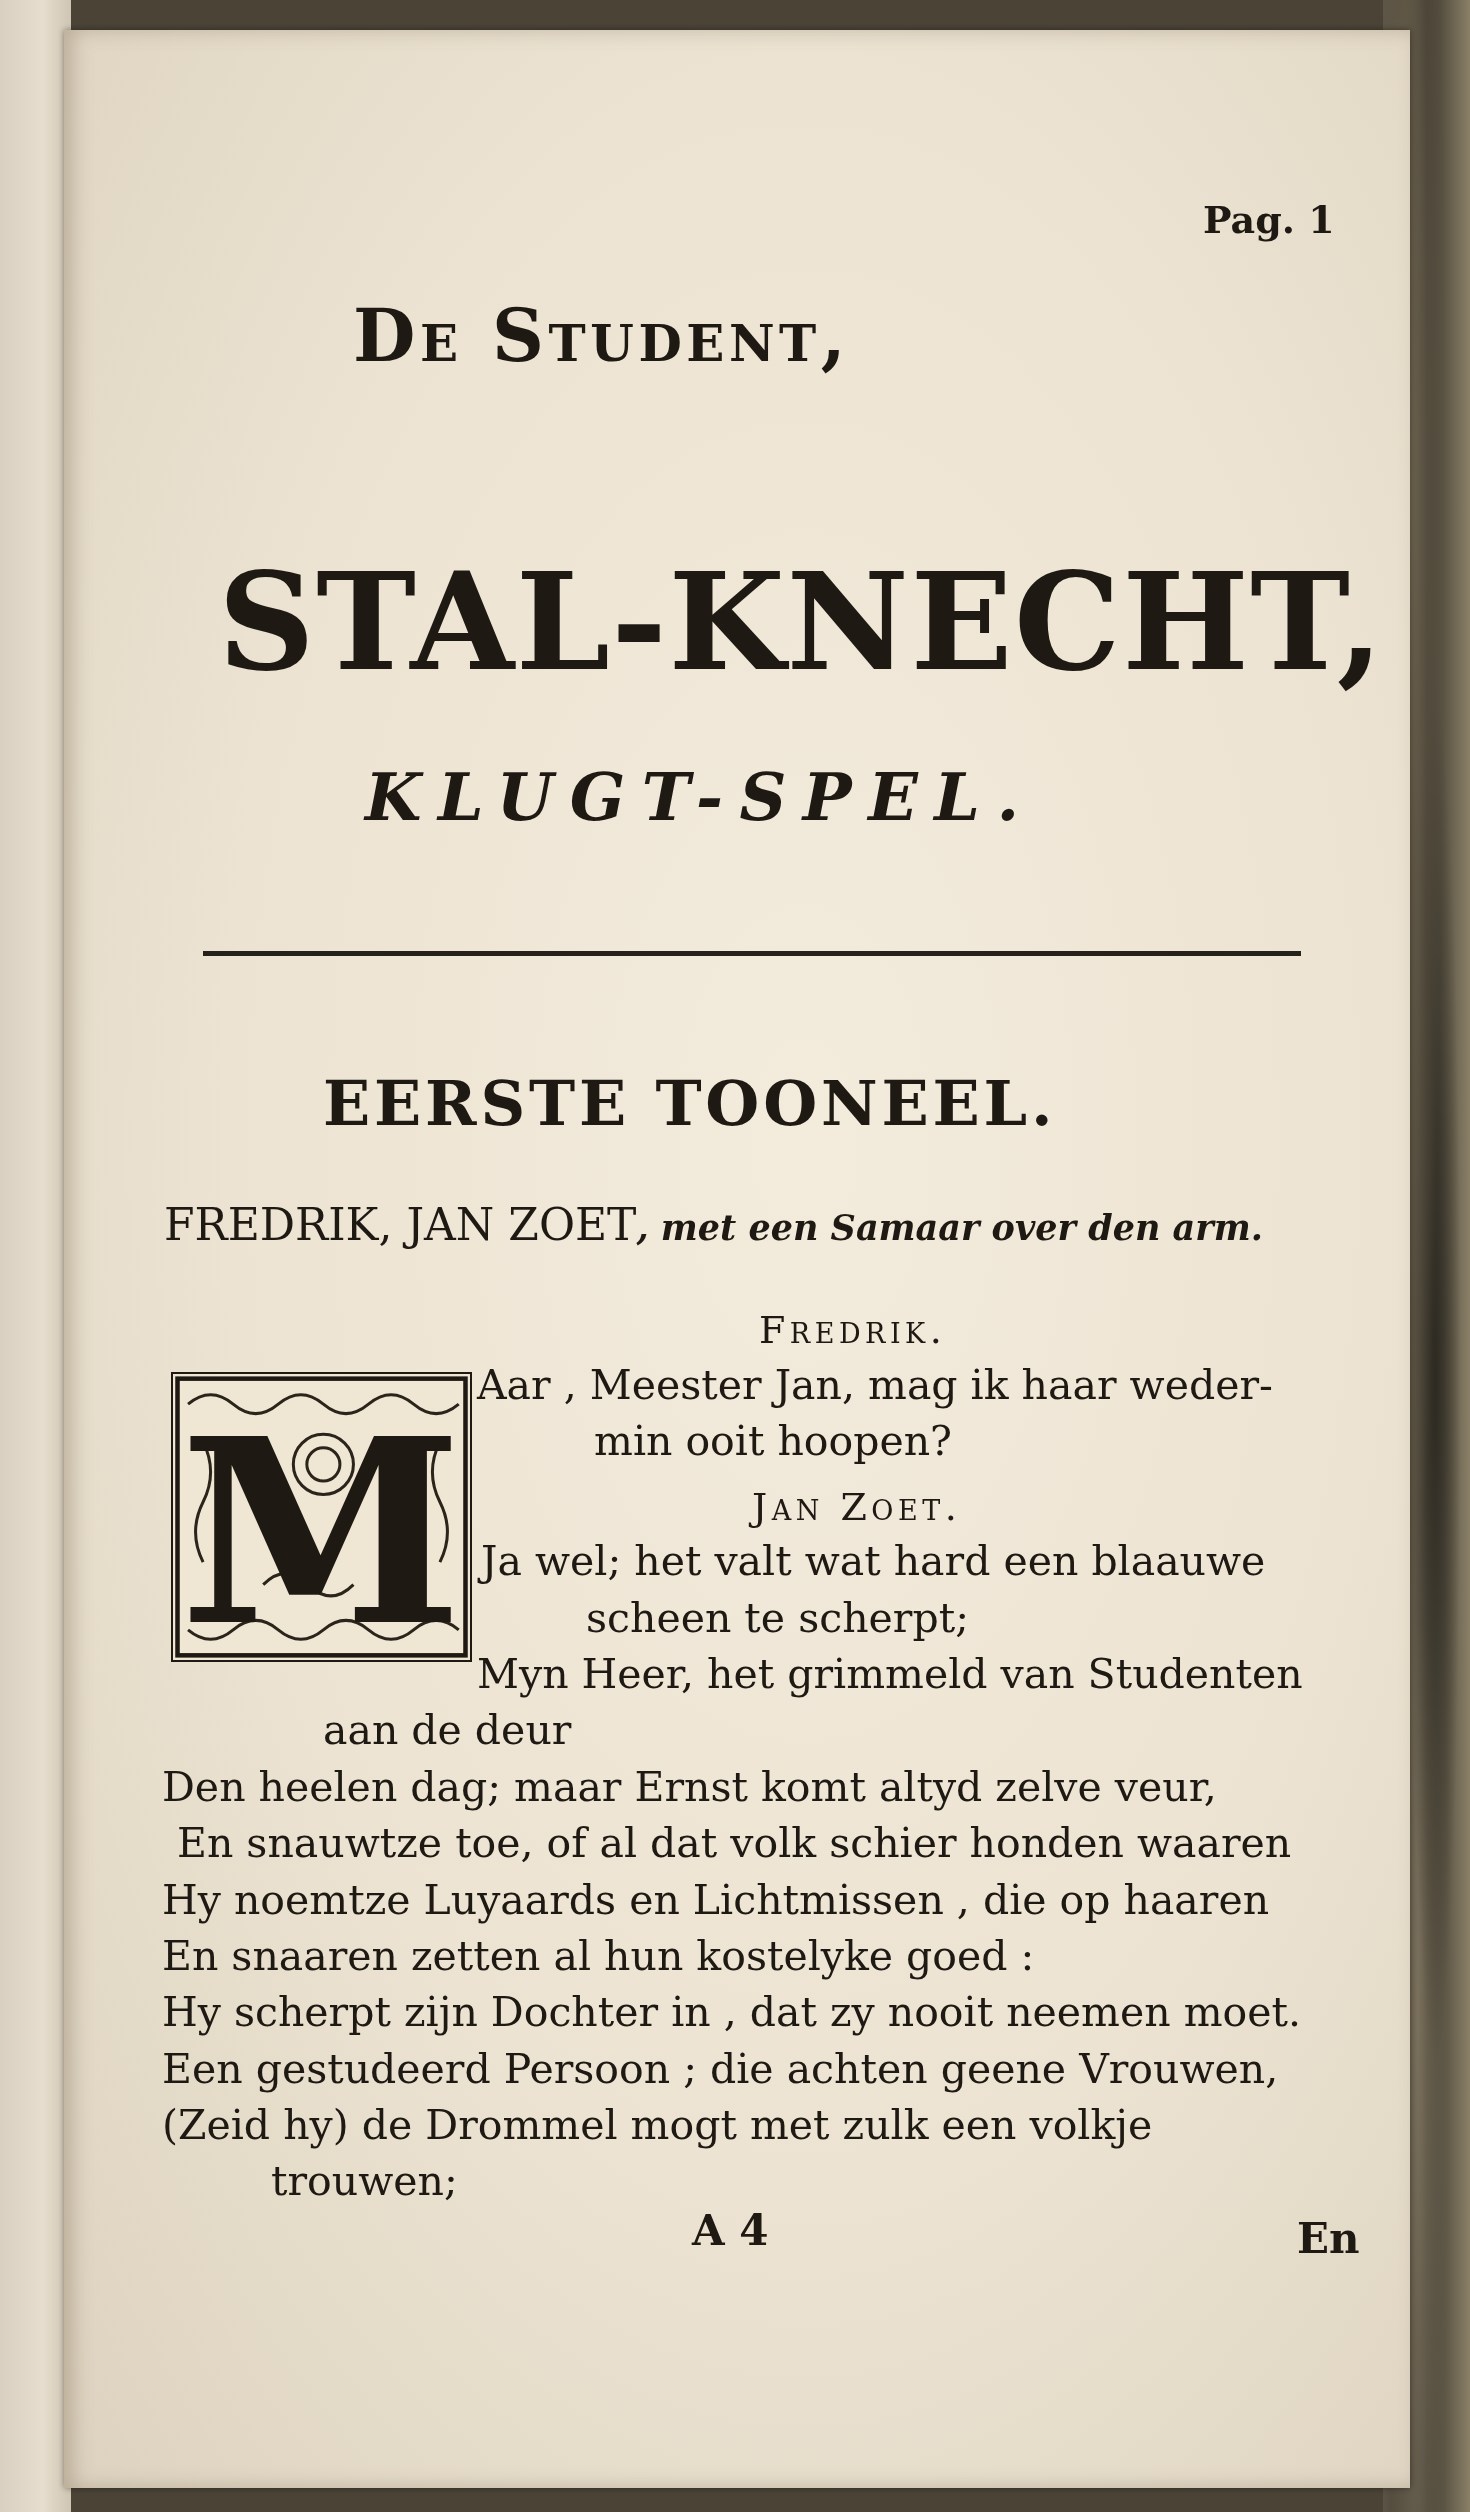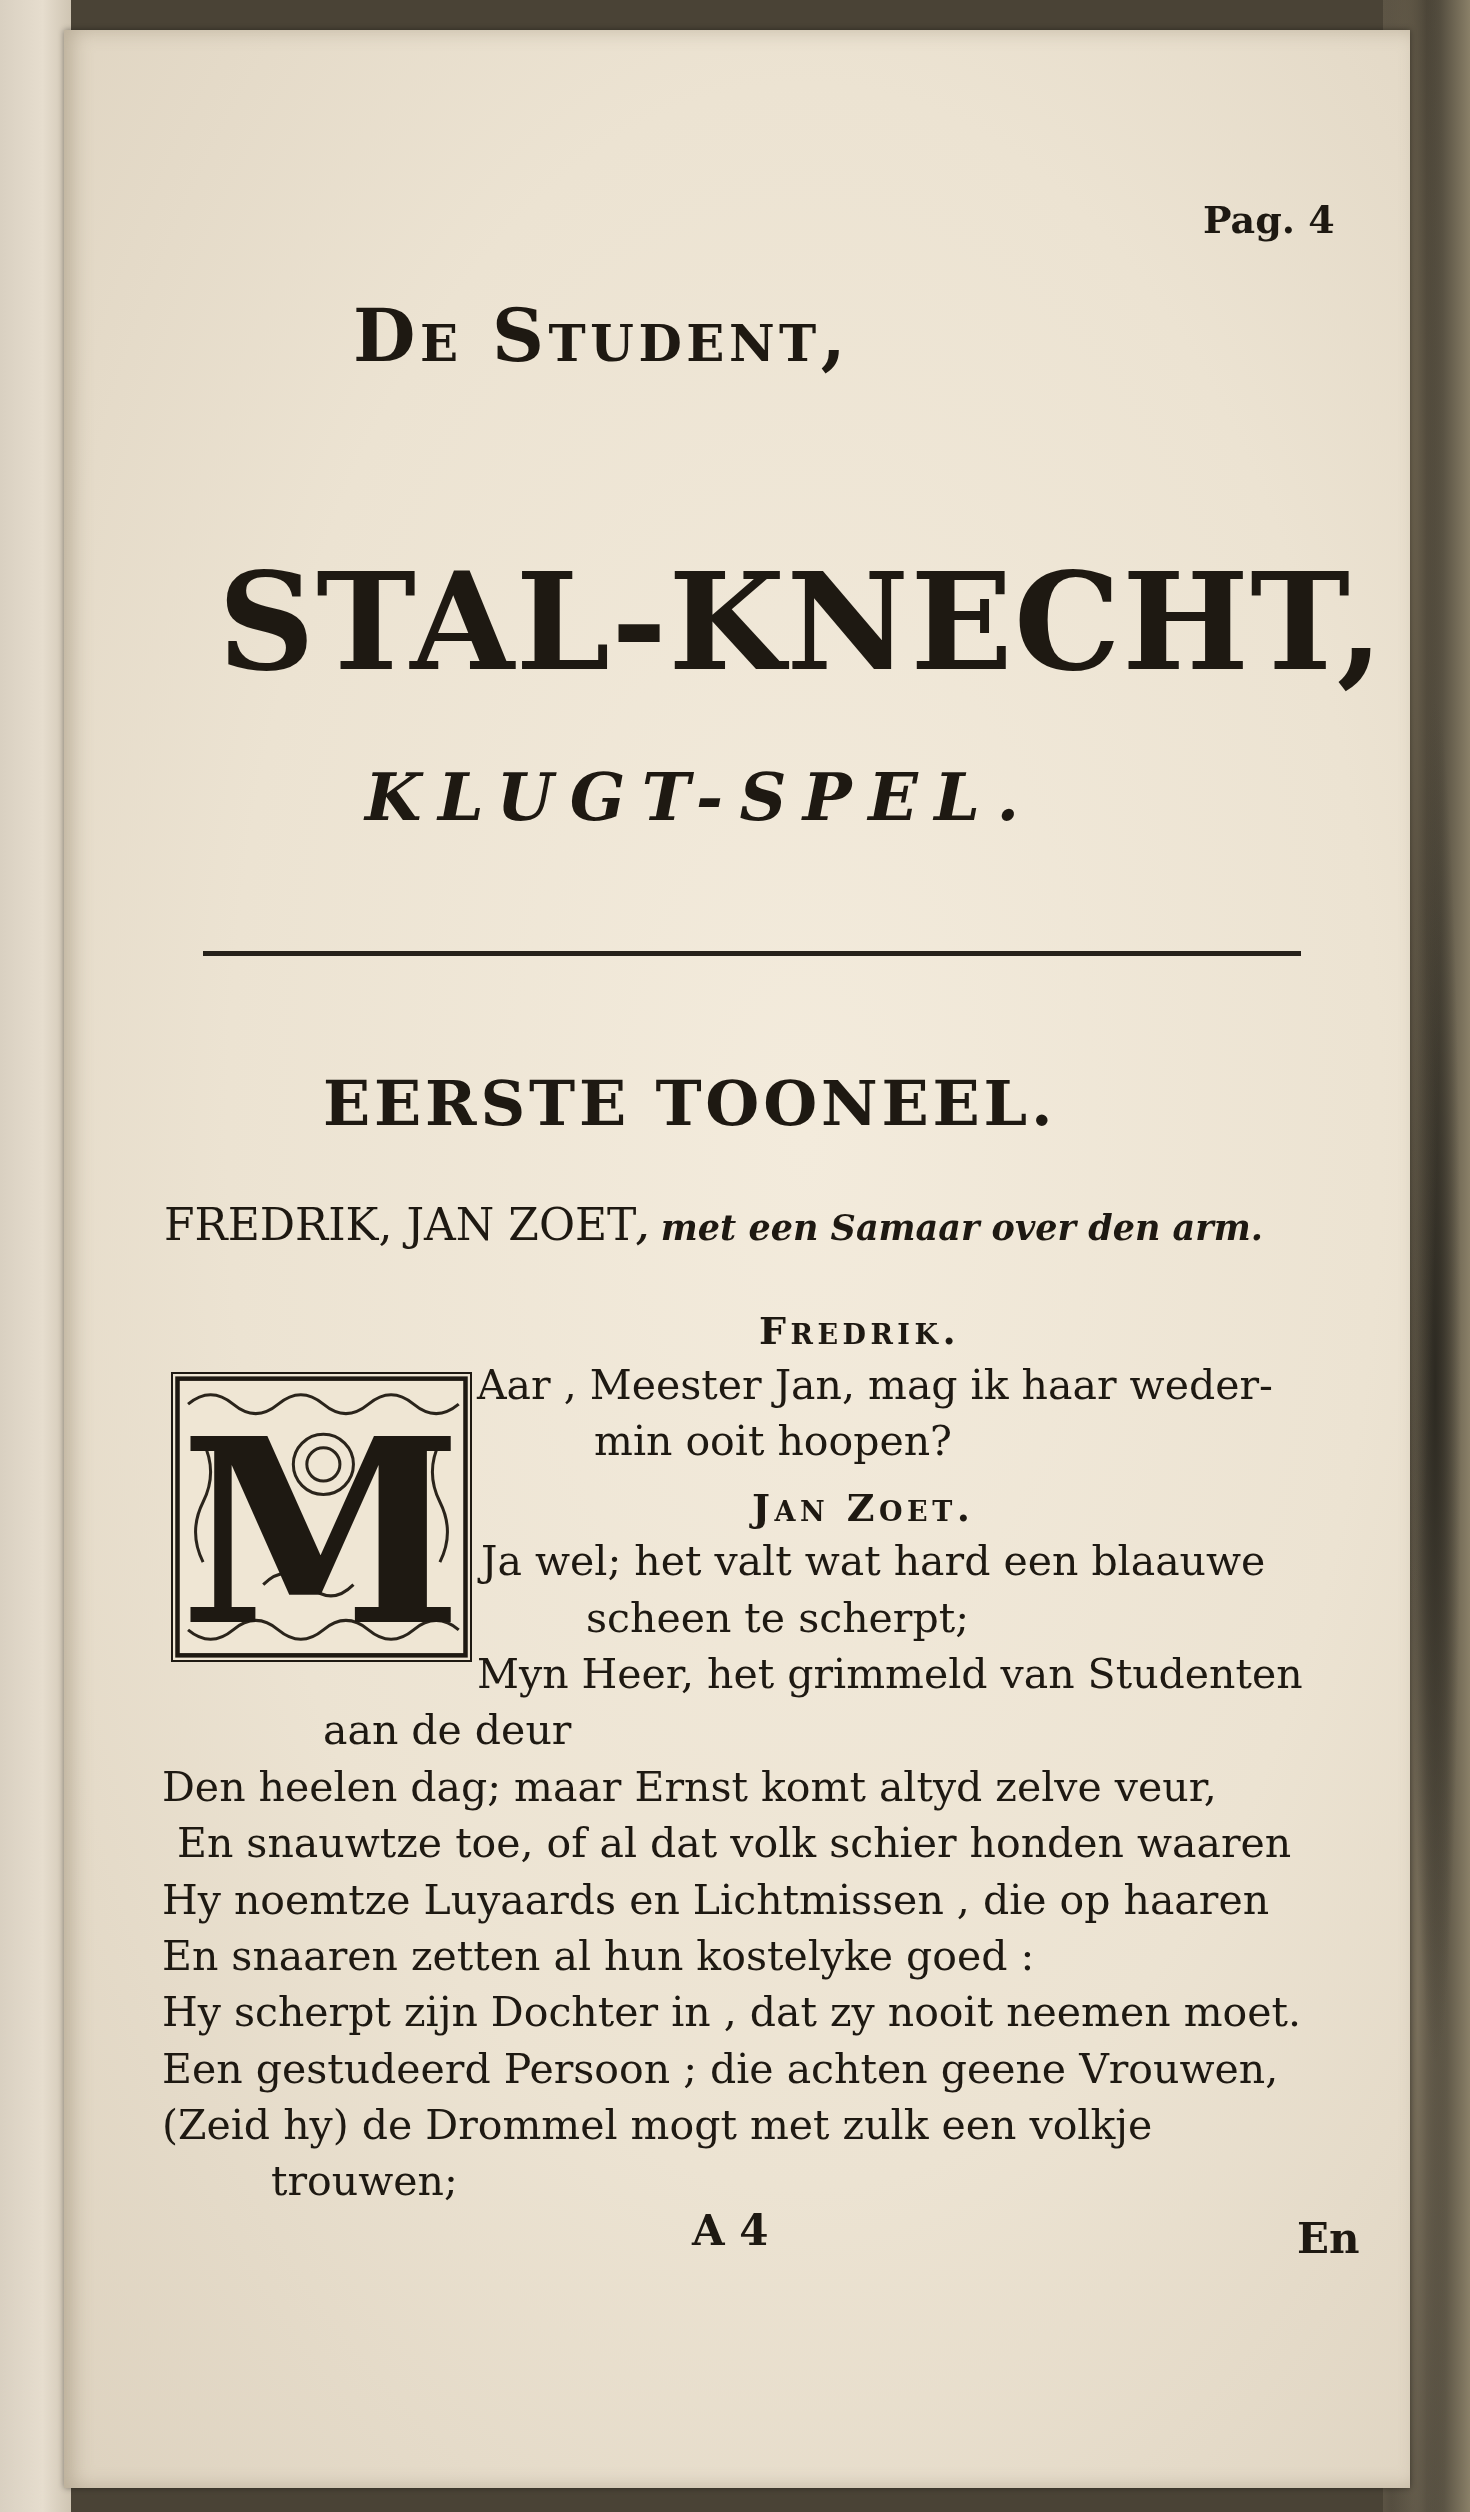--- a/index.html
+++ b/index.html
@@ -28,38 +28,38 @@
     }
     .text { position:absolute; color:#1e1912; white-space:nowrap; }
     .pag { left:1203px; top:197px; font-size:38px; font-weight:bold; }
     .title1 { left:353px; top:293px; font-size:72px; font-weight:bold; letter-spacing:4.5px; font-variant:small-caps; }
     .title2 { left:218px; top:511px; font-size:134px; font-weight:bold; letter-spacing:1.5px;margin-top:32px; }
     .title3 { left:365px; top:759px; font-size:65px; font-style:italic; font-weight:bold; letter-spacing:16.5px; }
     .rule { position:absolute; left:203px; width:1098px; height:5.3px; top:951px; background:#26211a; }
     .scene { left:323px; top:1067px; font-size:62px; font-weight:bold; letter-spacing:3.8px; }
     .cast { left:164px; top:1199px; font-size:44px; }
     .cast i { font-style:italic; font-weight:bold; font-size:35px; }
-    .speaker { font-size:38px; font-weight:bold; letter-spacing:4.5px; font-variant:small-caps; }
+    .speaker { font-size:38px; font-weight:normal; letter-spacing:4.5px; font-variant:small-caps; }
     .line { font-size:41px; }
     .dropcap {
       position:absolute; left:171px; top:1372px; width:297px; height:286px;
       border:2.3px solid #1e1912; background:#efe6d4;
     }
     .dropcap svg { width:100%; height:100%; }
     .folio { font-size:42px; font-weight:bold; }
   </style>
 </head>
 <body>
 
 <div class="bg-left"></div>
 <div class="spine-right"></div>
 
 <div class="page"></div>
 
-<div class="text pag">Pag. 4</div>
+<div class="text pag">Pag. 1</div>
 
 <div class="text title1">De Student,</div>
 <div class="text title2">STAL-KNECHT,</div>
 <div class="text title3">KLUGT-SPEL.</div>
 
 <div class="rule"></div>
 
 <div class="text scene">EERSTE TOONEEL.</div>
 
 <div class="text cast">

